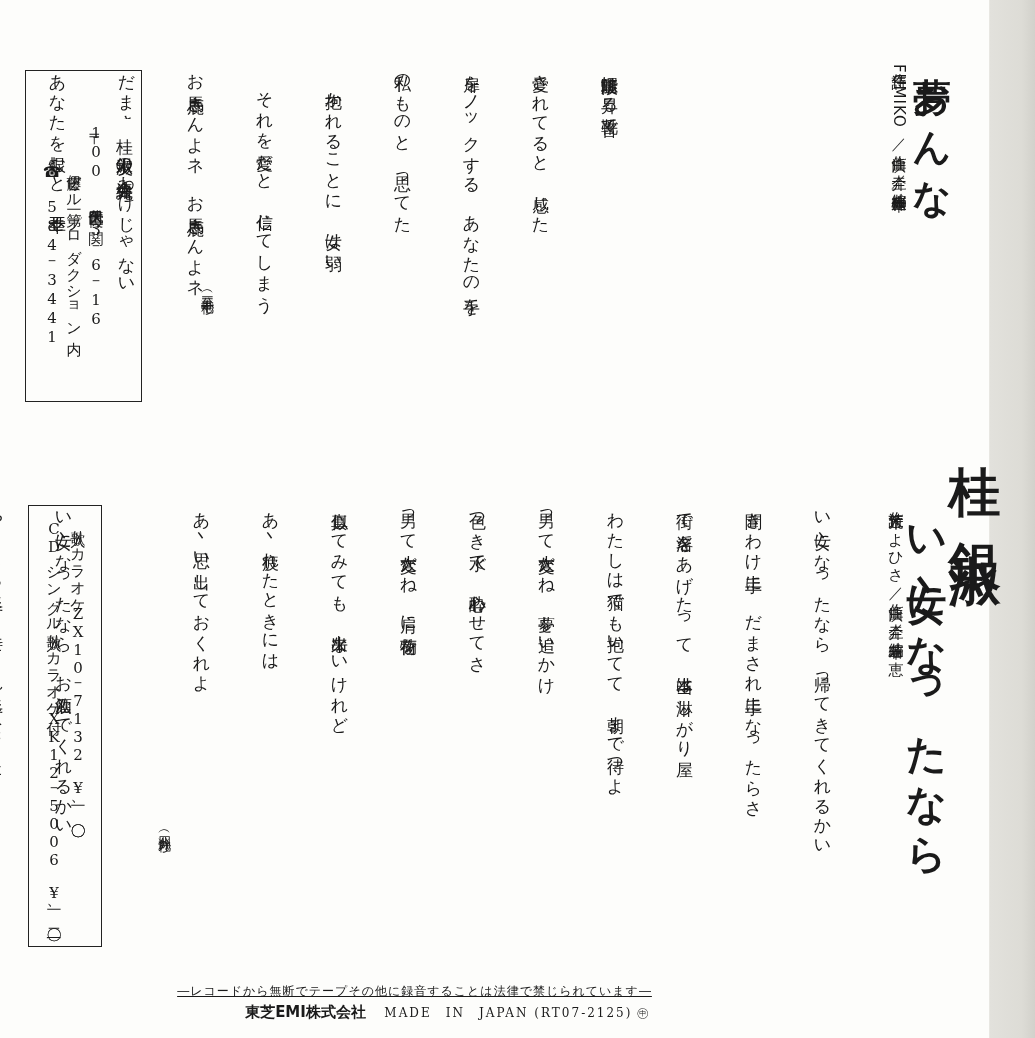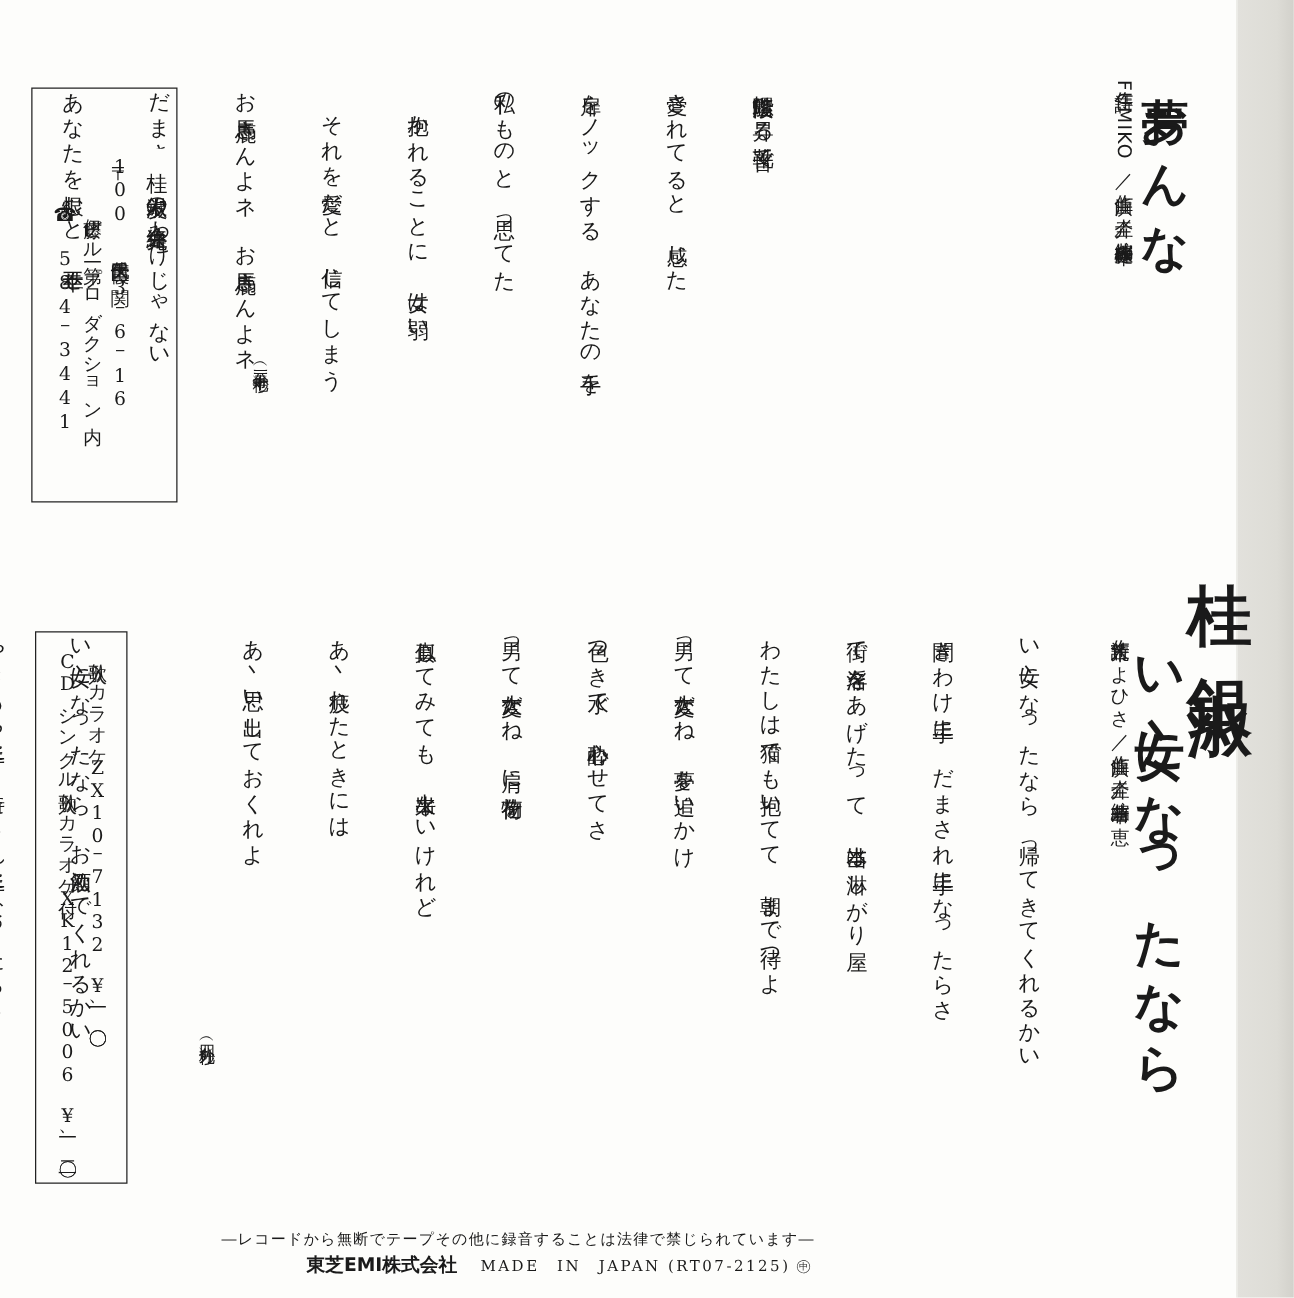--- a/index.html
+++ b/index.html
@@ -27,21 +27,21 @@
   .s1 { right:368px; top:62px; }
   .s2 { right:155px; top:500px; }
   .duration { position:absolute; writing-mode:vertical-rl; text-orientation:upright; font-size:13px; letter-spacing:1px; font-family:"DejaVu Sans","Liberation Sans",sans-serif; }
   .dur1 { left:198px; top:285px; }
   .dur2 { left:155px; top:825px; }
   .box1 { position:absolute; left:25px; top:70px; width:115px; height:330px; border:1px solid #222; }
   .box1-title { position:absolute; right:2px; top:48px; writing-mode:vertical-rl; text-orientation:upright; font-size:17px; letter-spacing:1px; background:#fdfdfb; padding:6px 2px; font-family:"DejaVu Sans","Liberation Sans",sans-serif; }
   .box1-col { position:absolute; writing-mode:vertical-rl; text-orientation:upright; font-size:15px; letter-spacing:1px; white-space:nowrap; }
   .box2 { position:absolute; left:28px; top:505px; width:72px; height:440px; border:1px solid #222; }
   .box2-col { position:absolute; writing-mode:vertical-rl; text-orientation:upright; font-size:15px; letter-spacing:0px; white-space:nowrap; }
-  .footer-note { position:absolute; left:0; width:829px; top:983px; text-align:center; font-size:12px; letter-spacing:1px; }
+  .footer-note { position:absolute; left:0; width:829px; top:983px; text-align:center; font-size:12px; letter-spacing:1px;text-decoration:underline; }
   .footer-co { position:absolute; left:0; width:896px; top:1003px; text-align:center; font-size:14px; }
   .footer-co .co { font-weight:bold; font-family:"DejaVu Sans","Liberation Sans",sans-serif; font-size:15px; margin-right:14px; }
   .footer-co .made { font-size:12px; letter-spacing:2px; }
 </style>
 </head>
 <body>
 
 <div class="strip"></div>
 
 <div class="vt title1">夢おんな</div>

